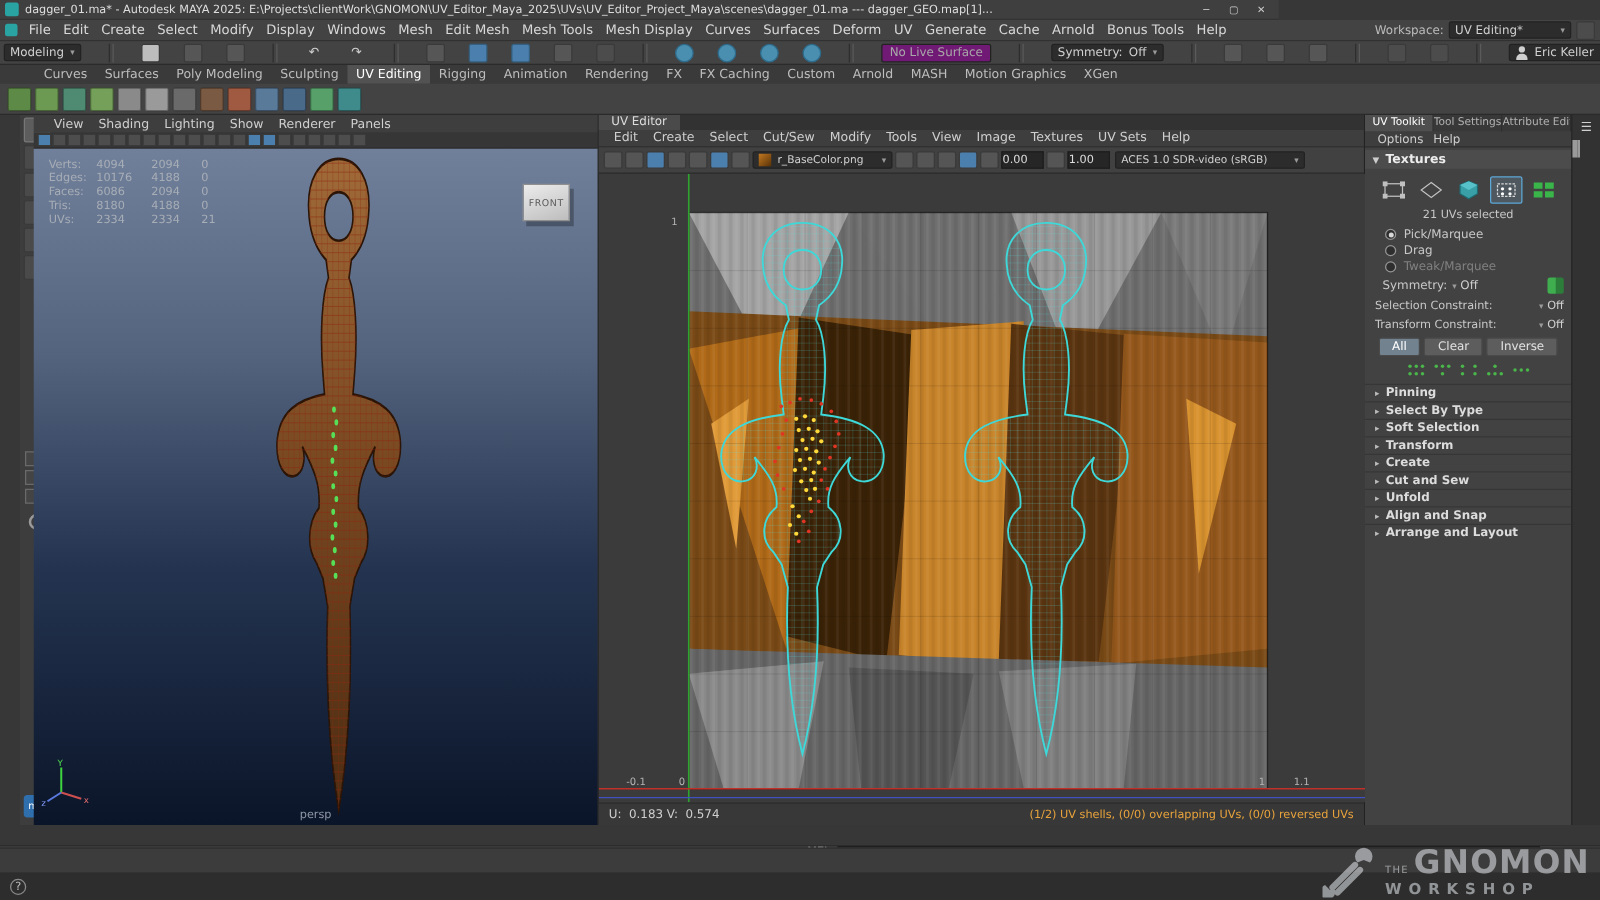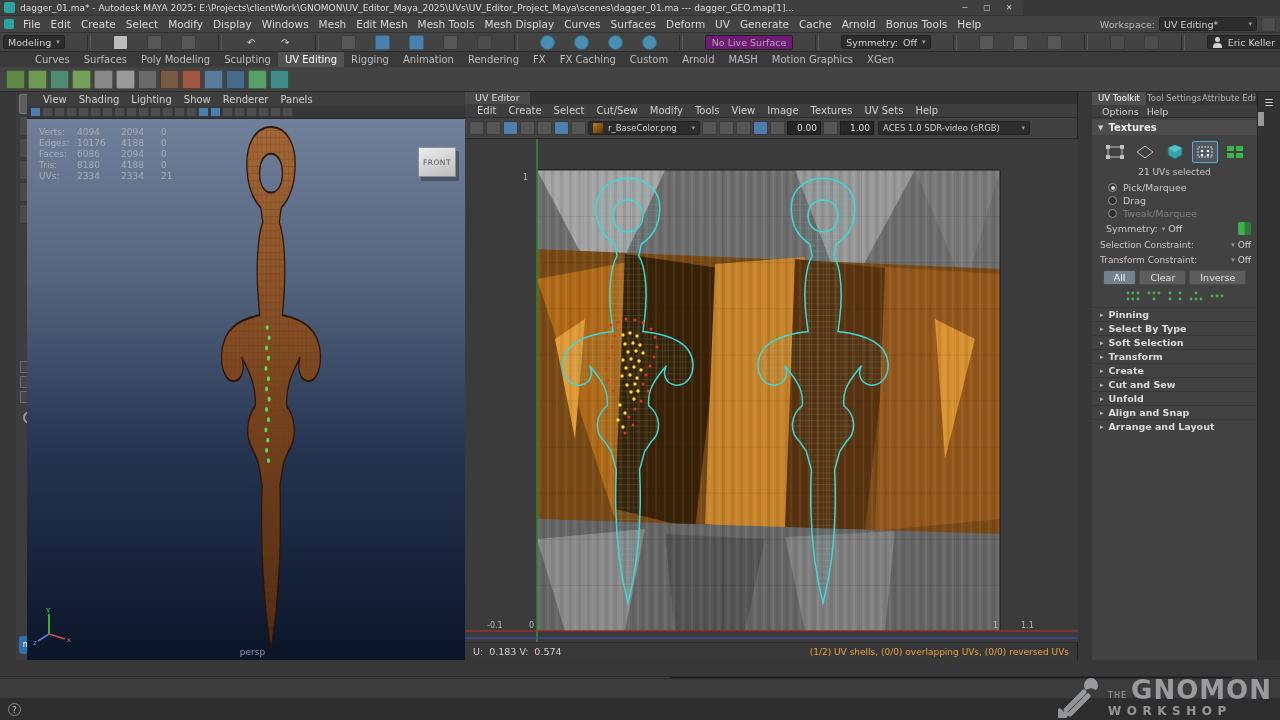--- a/index.html
+++ b/index.html
@@ -61,29 +61,29 @@
   .vpi{width:11px;height:10px;background:#4d4d4d;border:1px solid #3a3a3a;border-radius:1px;flex:none}
   .vpi.on{background:#4b7fae}
   .vp-view{position:absolute;left:0;top:27px;right:0;bottom:0;background:linear-gradient(#71809a 0%,#54647f 30%,#243450 62%,#0b1529 100%);overflow:hidden}
   .hud{position:absolute;left:12px;top:8px;display:grid;grid-template-columns:38px 44px 40px 52px;font-size:9px;color:#a7adb6;line-height:11px}
   .hud .lab{text-align:left}
   .hud .num{text-align:left}
   .front-card{position:absolute;right:22px;top:28px;width:38px;height:30px;background:linear-gradient(160deg,#ececec,#bdbdbd);border:1px solid #8f8f8f;box-shadow:3px 4px 0 rgba(0,0,0,.28);display:flex;align-items:center;justify-content:center;font-size:7.5px;color:#5a5a5a;letter-spacing:.5px}
   .persp-label{position:absolute;left:0;right:0;bottom:3px;text-align:center;font-size:9px;color:#8f98a6}
 
   
-  .uvp{left:465px;top:0;width:613px;height:568px;position:absolute;background:#3b3b3b;border-right:1px solid #222}
+  .uvp{left:479px;top:0;width:613px;height:568px;position:absolute;background:#3b3b3b;border-right:1px solid #222}
   .uv-tabbar{height:12px;background:#323232;display:flex;align-items:flex-end}
   .uv-tab{height:12px;line-height:12px;padding:0 10px;background:#4a4a4a;color:#ddd;font-size:9.5px}
   .uv-menus{height:14px;background:#3e3e3e;display:flex;align-items:center;padding-left:6px;font-size:10px;color:#cfcfcf;border-bottom:1px solid #2e2e2e}
   .uv-menus .mi{padding:0 6px}
   .uv-toolbar{height:21px;background:#414141;border-bottom:1px solid #2a2a2a;display:flex;align-items:center;gap:2px;padding:0 4px}
   .uti{width:15px;height:14px;background:#555;border:1px solid #3a3a3a;border-radius:2px;flex:none}
   .uti.on{background:#4b7fae}
-  .uv-toolbar input{background:#262626;border:1px solid #1d1d1d;color:#ddd;font-size:9px;height:14px;width:34px;text-align:right;padding-right:3px;font-family:inherit}
+  .uv-toolbar input{background:#262626;border:1px solid #1d1d1d;color:#ddd;font-size:9px;height:14px;width:34px;padding-right:3px;font-family:inherit}
   .tex-thumb{width:10px;height:10px;background:linear-gradient(135deg,#c07820,#5a3208);flex:none}
   .uv-status{position:absolute;left:0;right:0;bottom:0;height:18px;background:#383838;border-top:1px solid #2c2c2c;display:flex;align-items:center;justify-content:space-between;padding:0 8px}
   .uv-coords{font-size:9.5px;color:#cfcfcf;white-space:pre}
   .uv-shellinfo{font-size:9px;color:#e8a33c}
 
   
   .tk{left:1092px;top:0;width:165px;height:568px;position:absolute;background:#424242}
   .tk-tabs{height:13px;display:flex}
   .tk-tab{flex:1;height:13px;line-height:13px;text-align:center;font-size:8.5px;background:#383838;color:#b2b2b2;border-right:1px solid #2d2d2d;overflow:hidden;white-space:nowrap}
   .tk-tab.active{background:#4f4f4f;color:#fff}

